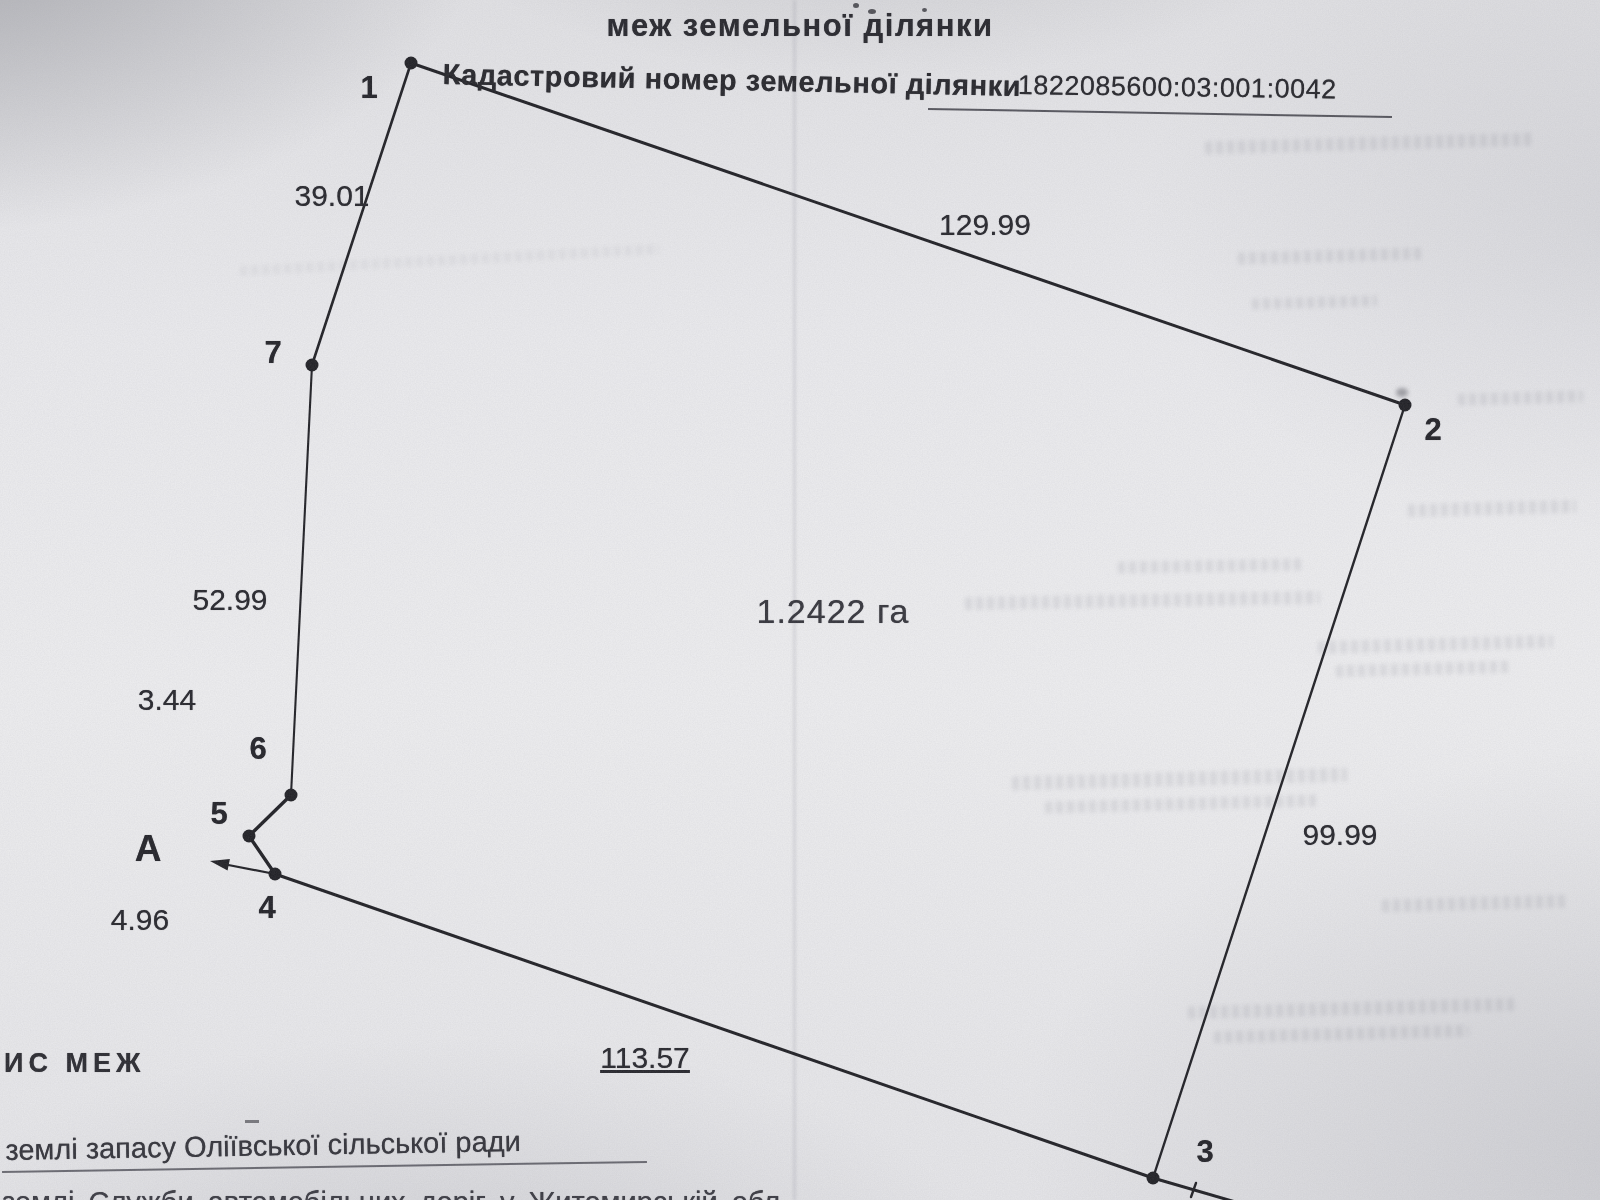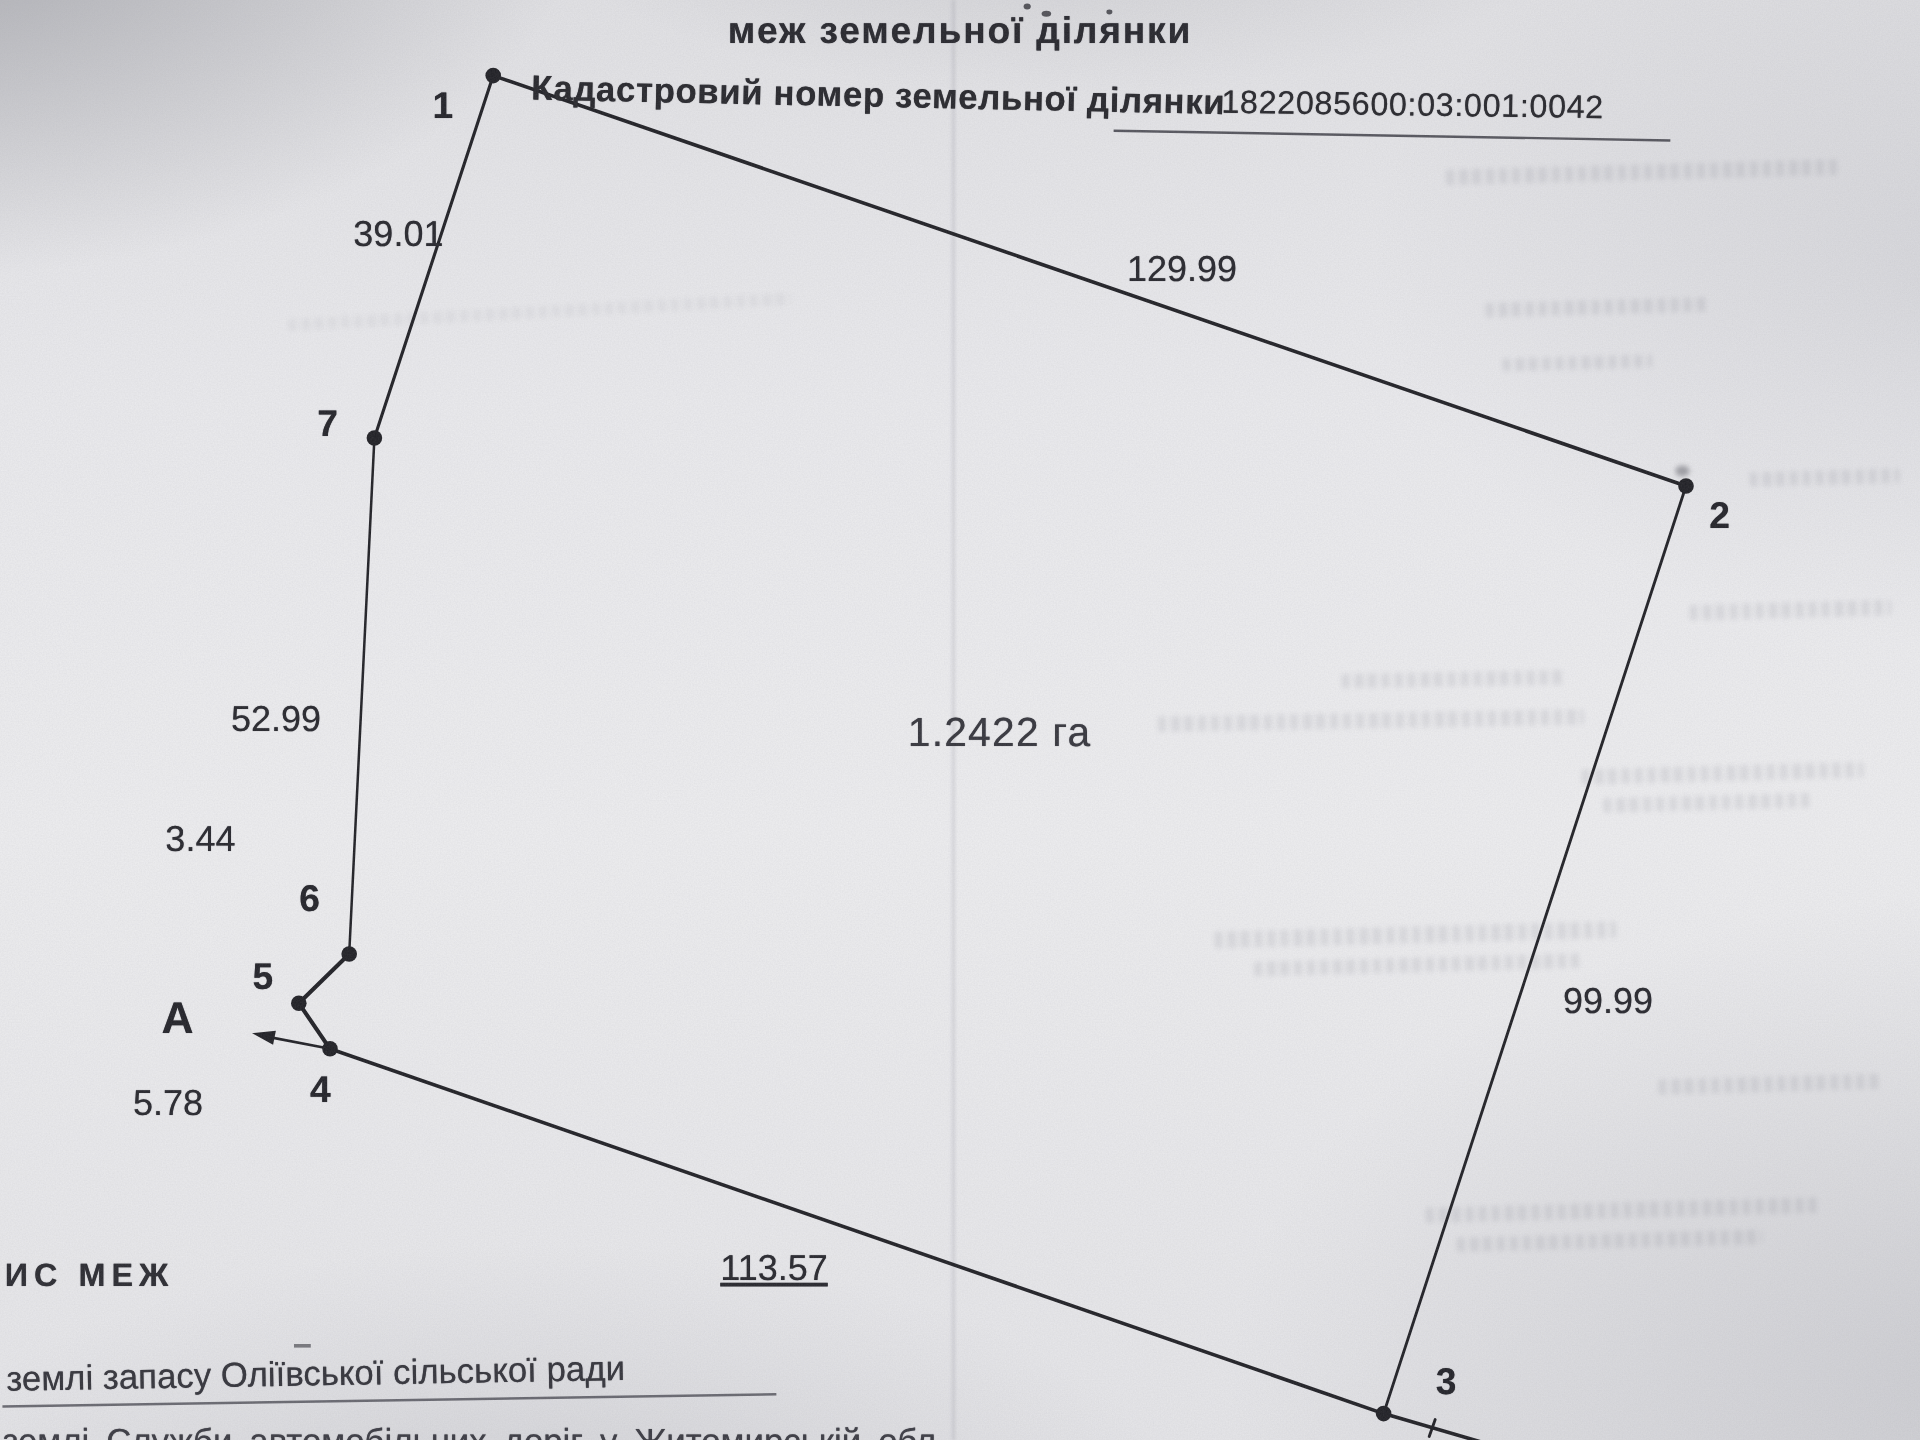--- a/index.html
+++ b/index.html
@@ -85,21 +85,21 @@
   <div class="txt cad-label">Кадастровий номер земельної ділянки</div>
   <div class="txt cad-number">1822085600:03:001:0042</div>
   <div class="cad-underline"></div>
 
   <div class="txt center area-label">1.2422 га</div>
 
   <div class="layer" id="labels-layer">
       <div class="txt center len-label" style="left: 985px; top: 225px;">129.99</div>
       <div class="txt center len-label" style="left: 1340px; top: 835px;">99.99</div>
       <div class="txt center len-label" style="left: 645px; top: 1058px; text-decoration: underline;">113.57</div>
-      <div class="txt center len-label" style="left: 140px; top: 920px;">5.78</div>
+      <div class="txt center len-label" style="left: 140px; top: 920px;">4.96</div>
       <div class="txt center len-label" style="left: 167px; top: 700px;">3.44</div>
       <div class="txt center len-label" style="left: 230px; top: 600px;">52.99</div>
       <div class="txt center len-label" style="left: 296px; top: 196px; margin-left: 36px;">39.01</div>
       <div class="txt center dir-letter" style="left: 148px; top: 849px;">А</div>
       <div class="txt center num-label" style="left: 369px; top: 88px;">1</div>
       <div class="txt center num-label" style="left: 1433px; top: 430px;">2</div>
       <div class="txt center num-label" style="left: 1205px; top: 1152px;">3</div>
       <div class="txt center num-label" style="left: 267px; top: 908px;">4</div>
       <div class="txt center num-label" style="left: 219px; top: 814px;">5</div>
       <div class="txt center num-label" style="left: 258px; top: 749px;">6</div>

